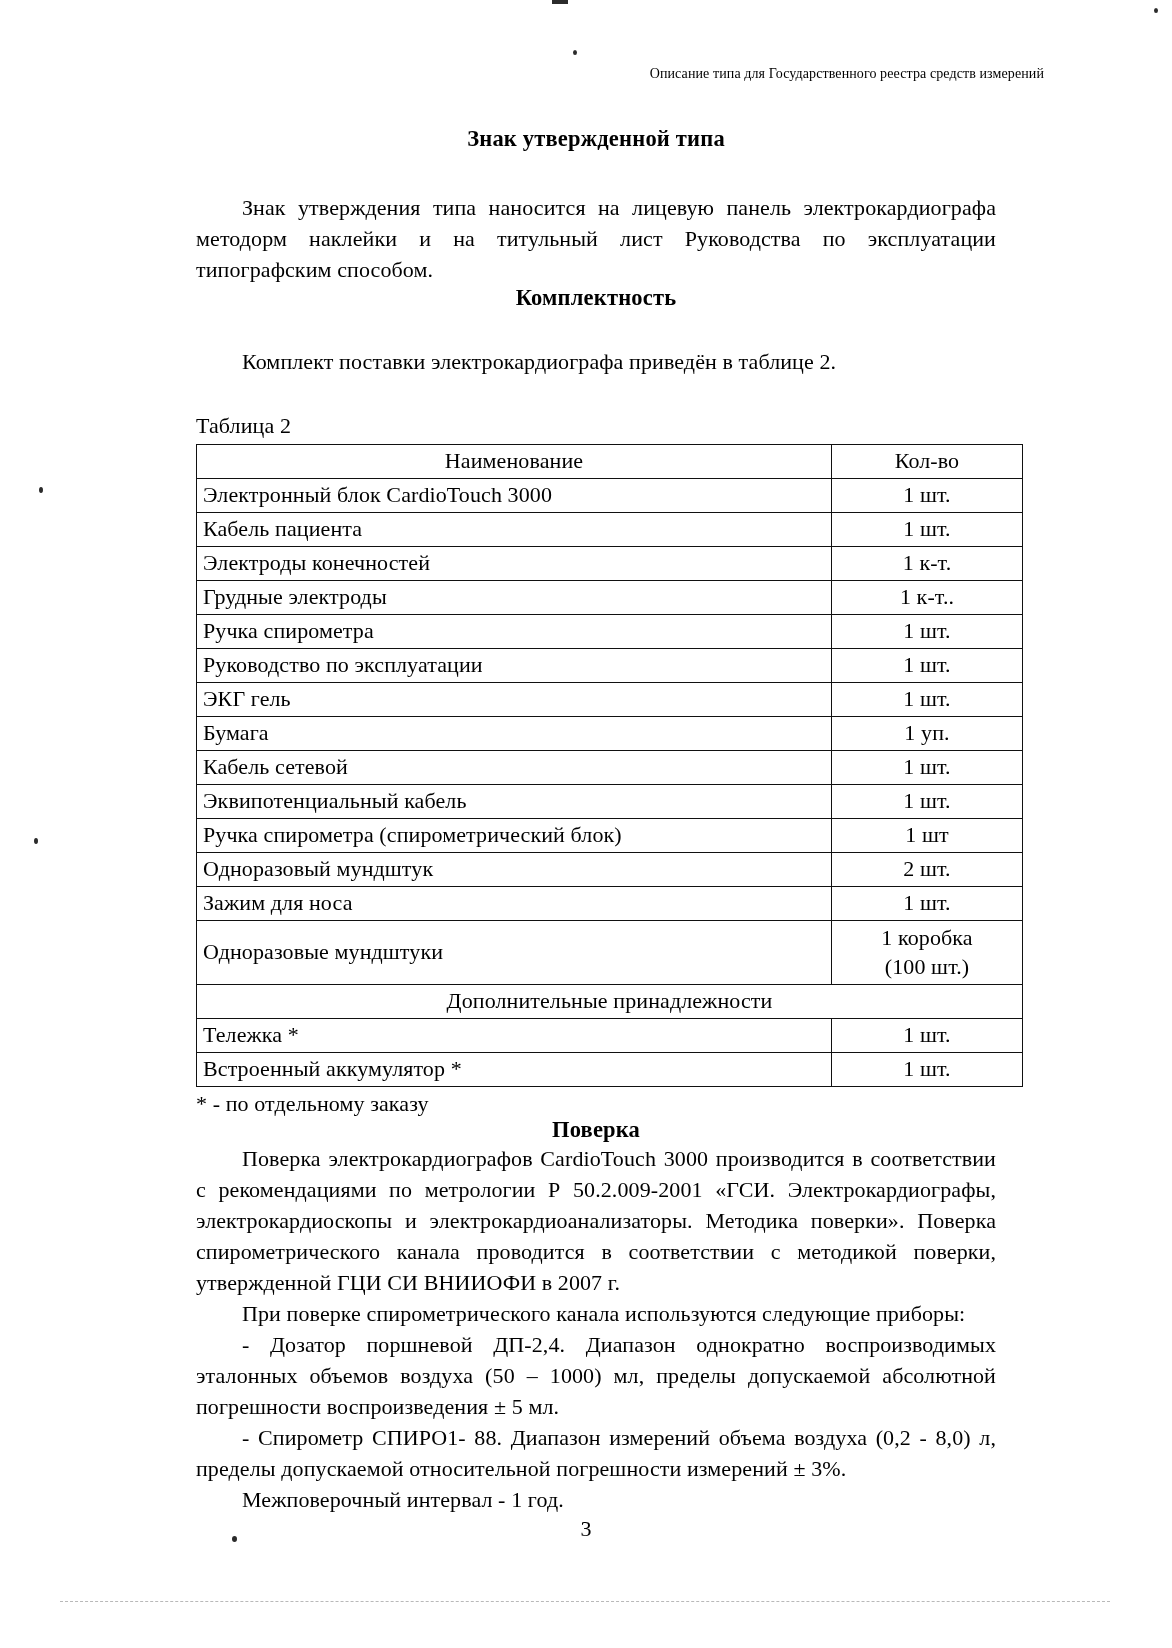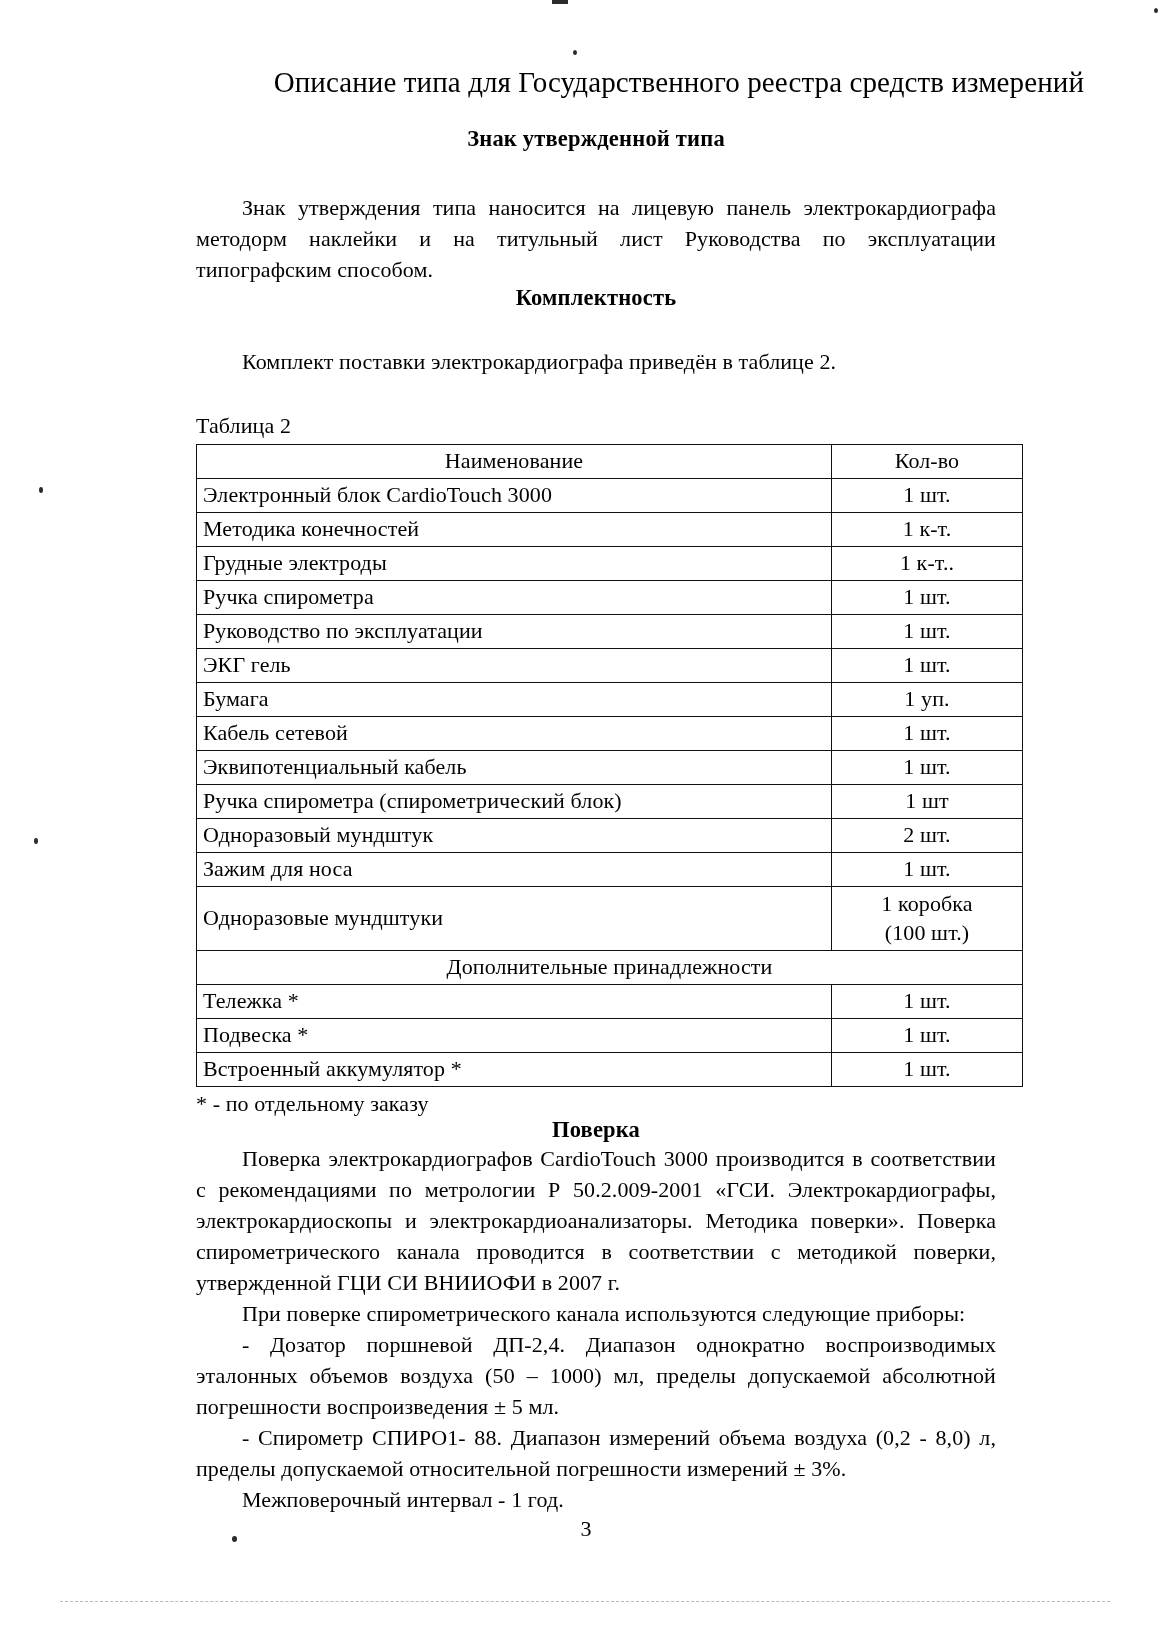--- a/index.html
+++ b/index.html
@@ -70,23 +70,22 @@
     background: transparent;
     border-top: 1px dashed #b9b9b9;
   }
 
   .header-line {
     position: absolute;
     left: 0;
     top: 66px;
     width: 1044px;
     text-align: right;
-    font-size: 29px;
-    letter-spacing: 0.1px;
-    padding-left: 40px;
+    font-size: 14px;
+    letter-spacing: 0.1px;
   }
 
   .content {
     position: absolute;
     left: 196px;
     top: 126px;
     width: 800px;
   }
 
   h2.section-title {
@@ -189,21 +188,25 @@
       <tbody>
         <tr>
           <td class="col-name head-cell">Наименование</td>
           <td class="col-qty head-cell">Кол-во</td>
         </tr>
       <tr>
             <td class="col-name">Электронный блок CardioTouch 3000</td>
             <td class="col-qty">1 шт.</td>
           </tr>
           <tr>
-            <td class="col-name">Методика конечностей</td>
+            <td class="col-name">Кабель пациента</td>
+            <td class="col-qty">1 шт.</td>
+          </tr>
+          <tr>
+            <td class="col-name">Электроды конечностей</td>
             <td class="col-qty">1 к-т.</td>
           </tr>
           <tr>
             <td class="col-name">Грудные электроды</td>
             <td class="col-qty">1 к-т..</td>
           </tr>
           <tr>
             <td class="col-name">Ручка спирометра</td>
             <td class="col-qty">1 шт.</td>
           </tr>
@@ -241,24 +244,20 @@
           </tr>
           <tr>
             <td class="col-name">Одноразовые мундштуки</td>
             <td class="col-qty two-line">1 коробка<br>(100 шт.)</td>
           </tr>
           <tr>
             <td class="group-cell" colspan="2">Дополнительные принадлежности</td>
           </tr>
           <tr>
             <td class="col-name">Тележка *</td>
-            <td class="col-qty qty-low">1 шт.</td>
-          </tr>
-          <tr>
-            <td class="col-name">Подвеска *</td>
             <td class="col-qty qty-low">1 шт.</td>
           </tr>
           <tr>
             <td class="col-name">Встроенный аккумулятор *</td>
             <td class="col-qty qty-low">1 шт.</td>
           </tr>
         </tbody>
     </table>
 
     <div class="footnote">* -  по отдельному заказу</div>

